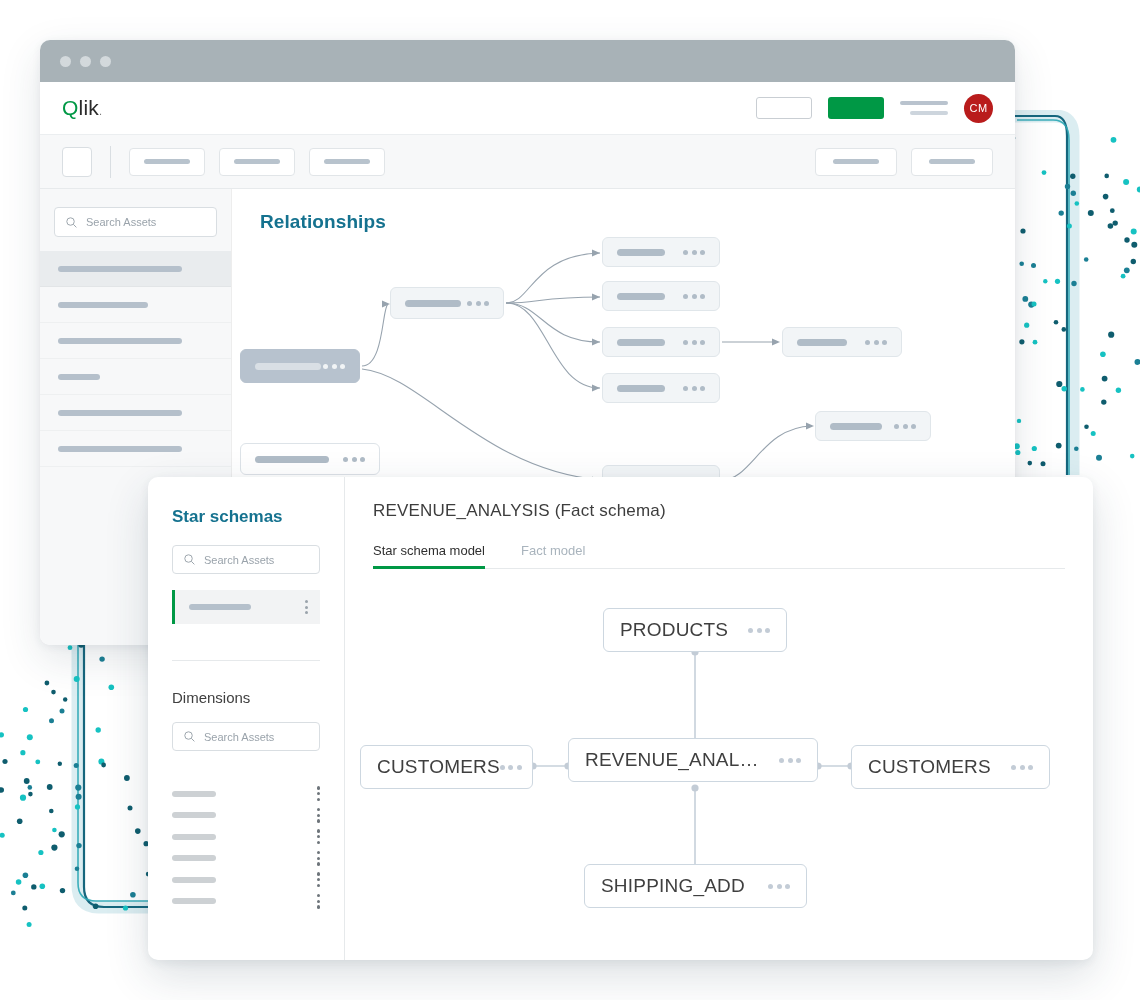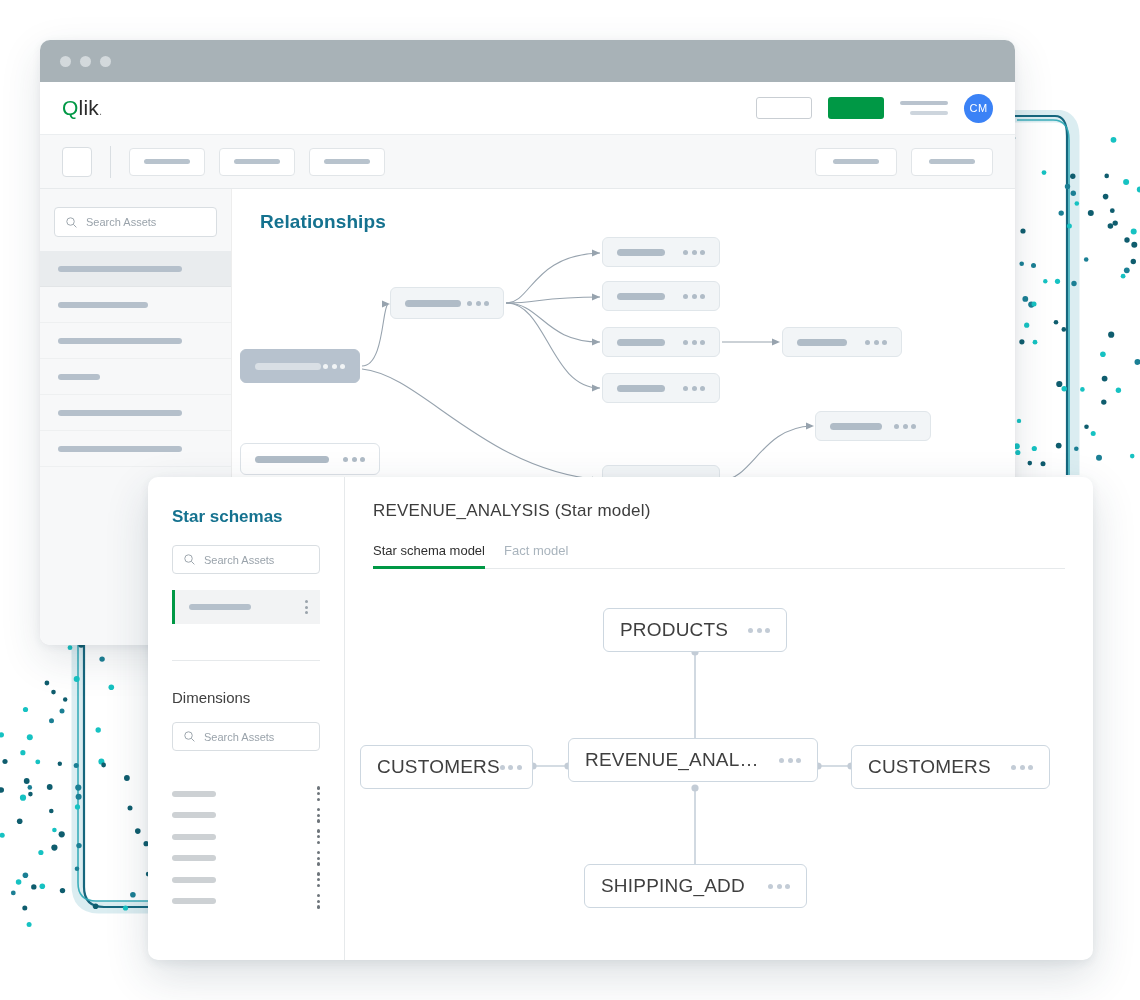--- a/index.html
+++ b/index.html
@@ -30,21 +30,21 @@
   .appbar { height:52px; background:#fff; display:flex; align-items:center; padding:0 22px; }
   .logo { font-size:21px; letter-spacing:.2px; color:#2b2b2b; font-family:"Liberation Sans",sans-serif; position:relative; }
   .logo .q { color:#009845; }
   .logo .dot { font-size:11px; color:#7b7b7b; }
   .appbar-right { margin-left:auto; display:flex; align-items:center; gap:16px; }
   .ghost-btn { width:56px; height:22px; border:1px solid #c9ced3; border-radius:3px; background:#fff; }
   .green-btn { width:56px; height:22px; border-radius:3px; background:#009845; }
   .stack-lines { display:flex; flex-direction:column; gap:6px; align-items:flex-end; }
   .sl1 { width:48px; height:4px; border-radius:2px; background:#b9c3ce; }
   .sl2 { width:38px; height:4px; border-radius:2px; background:#cdd5dd; }
-  .avatar { width:29px; height:29px; border-radius:50%; background:#3b82f6;
+  .avatar { width:29px; height:29px; border-radius:50%; background:#b91c1c;
             color:#fff; font-size:11px; display:flex; align-items:center; justify-content:center; letter-spacing:.5px;}
 
   .toolbar { height:55px; background:#f7f8f9; border-top:1px solid #ebeef0; border-bottom:1px solid #e7eaec;
              display:flex; align-items:center; padding:0 22px; gap:14px; }
   .tb-square { width:30px; height:30px; border:1px solid #d9dee2; border-radius:4px; background:#fff; }
   .tb-div { width:1px; height:32px; background:#d9dee2; margin:0 4px; }
   .tb-btn { width:76px; height:28px; border:1px solid #e1e5e8; border-radius:4px; background:#fff;
             display:flex; align-items:center; justify-content:center; }
   .tb-btn .bar { width:46px; height:5px; border-radius:3px; background:#b8c3cd; }
   .tb-btn.wide { width:82px; }
@@ -93,21 +93,21 @@
   .kebab { display:flex; flex-direction:column; gap:2.5px; }
   .kebab i { width:3px; height:3px; border-radius:50%; background:#9aa3ab; display:block; }
   .divider { margin:36px 0 28px 0; height:1px; background:#e6e9eb; }
   .dim-list { margin-top:32px; }
   .dim-row { height:21.5px; display:flex; align-items:center; justify-content:space-between; }
   .dim-row .bar { height:6px; border-radius:3px; background:#cdd1d4; }
   .dim-row .kebab i { background:#6e757b; width:3.4px; height:3.4px; }
 
   .card-main { flex:1; position:relative; padding:24px 0 0 28px; }
   .main-title { font-size:17px; color:#3d3d3d; letter-spacing:.2px; }
-  .tabs { display:flex; gap:19px; margin-top:22px; border-bottom:1px solid #e6e9eb;
+  .tabs { display:flex; gap:36px; margin-top:22px; border-bottom:1px solid #e6e9eb;
           width:calc(100% - 28px); }
   .tab { font-size:13px; padding-bottom:10px; color:#2f2f2f; position:relative; }
   .tab.inactive { color:#a9b4bd; }
   .tab.active::after { content:""; position:absolute; left:0; right:0; bottom:-1px; height:3px; background:#009845; }
 
   
   .snode { position:absolute; height:44px; background:#fff; border:1px solid #cdd7e0; border-radius:6px;
            display:flex; align-items:center; justify-content:space-between; padding:0 16px; }
   .snode .label { font-size:19px; color:#3f3f3f; letter-spacing:.2px; white-space:nowrap; }
   .snode .dots i { width:5px; height:5px; background:#c3ccd6; }
@@ -512,21 +512,21 @@
             <span class="kebab">
               <i></i>
               <i></i>
               <i></i>
             </span>
           </div>
         </div>
     </div>
 
     <div class="card-main">
-      <div class="main-title">REVENUE_ANALYSIS (Star model)</div>
+      <div class="main-title">REVENUE_ANALYSIS (Fact schema)</div>
       <div class="tabs" id="card-tabs">
           <div class="tab active">Star schema model</div>
           <div class="tab inactive">Fact model</div>
         </div>
 
       <svg style="position:absolute;left:0;top:0;width:100%;height:100%;pointer-events:none;">
         <g stroke="#c6d0da" stroke-width="1.6">
           <line x1="350" y1="175" x2="350" y2="267"></line>
           <line x1="188" y1="289" x2="223" y2="289"></line>
           <line x1="473" y1="289" x2="506" y2="289"></line>

